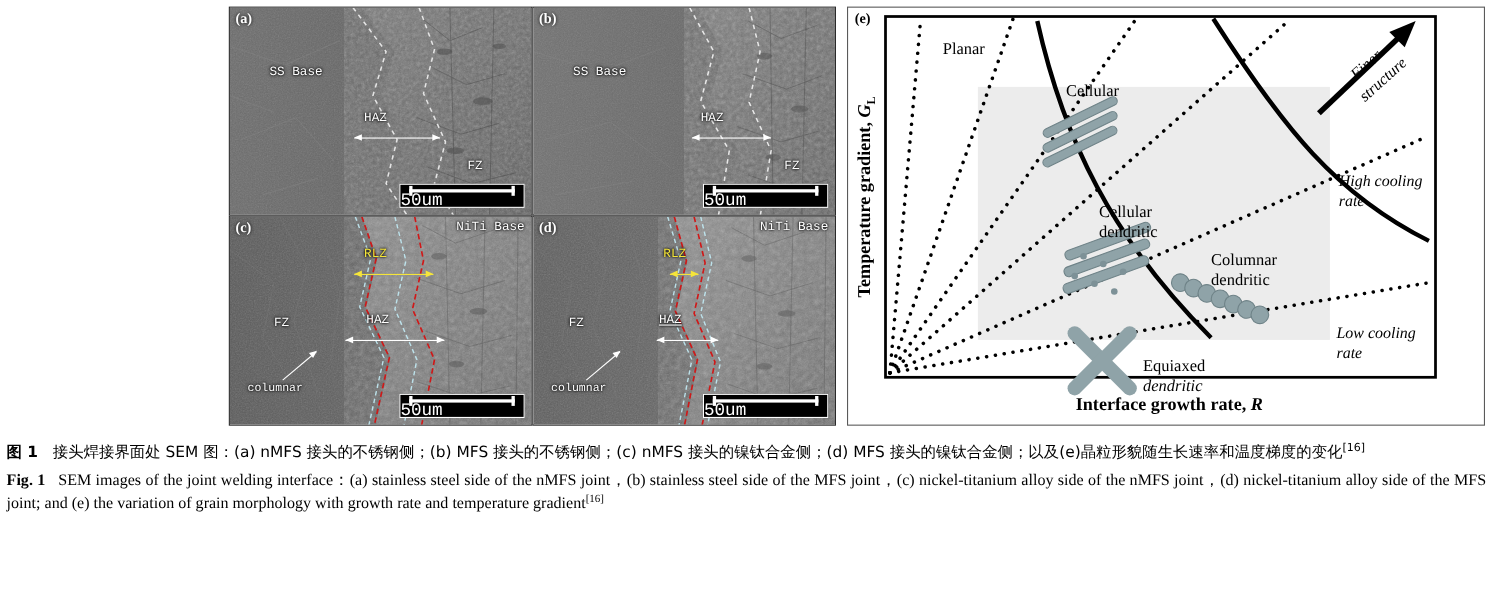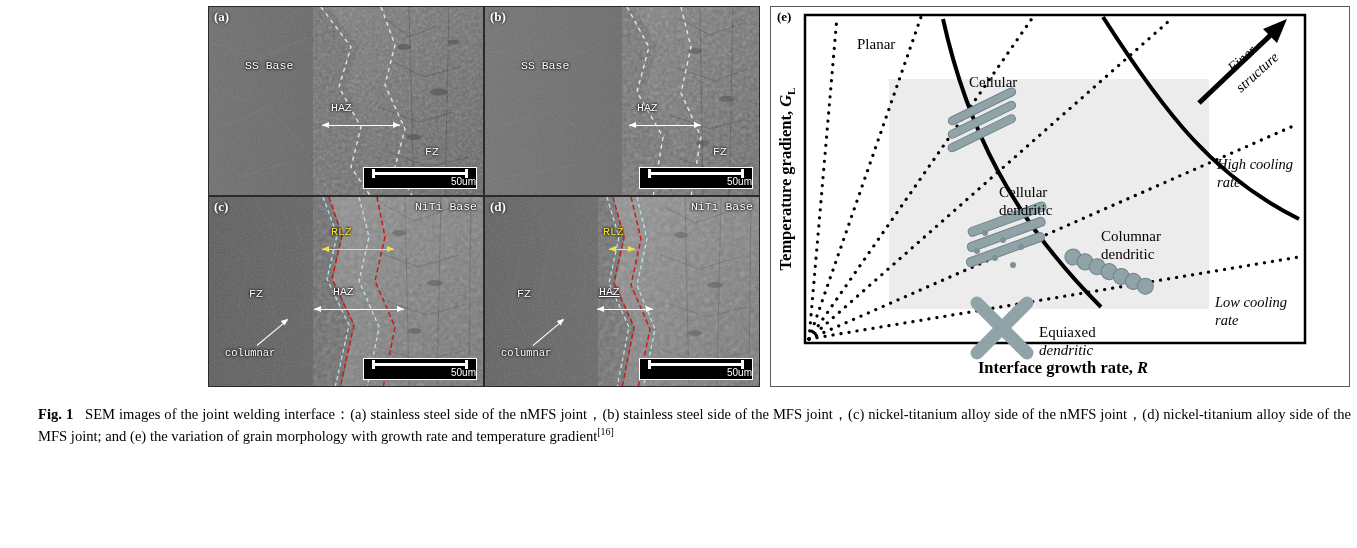--- a/index.html
+++ b/index.html
@@ -94,24 +94,24 @@
     width: 3px;
     height: 9px;
     background: #fff;
   }
   .scalebar .bar::before { left: 0; }
   .scalebar .bar::after { right: 0; }
   .scalebar .txt {
     position: absolute;
     bottom: 0px;
     left: 0; right: 0;
-    text-align: right;
+    text-align: left;
     color: #fff;
-    font-family: Liberation Sans, sans-serif;
-    font-size: 10px;
+    font-family: Liberation Mono, monospace;
+    font-size: 16px;
     line-height: 12px;
   }
 
   
   .dblarrow {
     position: absolute;
     height: 1px;
     background: #ffffff;
     z-index: 11;
   }
@@ -179,21 +179,21 @@
     color: #000;
     text-align: justify;
   }
   #caption .zh {
     font-family: "DejaVu Sans", sans-serif;
     font-size: 14px;
     line-height: 1.5;
   }
   #caption .lbl { font-weight: bold; }
   sup { font-size: 10px; vertical-align: super; }
-  .en-block { margin-top: 4px; margin-left: 32px; }
+  .en-block { margin-top: 4px; }
 </style>
 </head>
 <body>
 
 <div id="figure-area">
 
   <div id="sem-grid">
 
     <div class="sem-panel">
       <svg width="276" height="190" viewBox="0 0 276 190" preserveAspectRatio="none" style="position:absolute;left:0;top:0;">
@@ -552,17 +552,21 @@
       <text x="446" y="162" font-family="Liberation Serif, serif" font-size="14.5" font-style="italic">High cooling</text>
       <text x="446" y="180" font-family="Liberation Serif, serif" font-size="14.5" font-style="italic">rate</text>
       <text x="444" y="300" font-family="Liberation Serif, serif" font-size="14.5" font-style="italic">Low cooling</text>
       <text x="444" y="318" font-family="Liberation Serif, serif" font-size="14.5" font-style="italic">rate</text>
     </svg>
   </div>
 
 </div>
 
 <div id="caption">
+  <div class="zh">
+    <span class="lbl">图 1</span>
+    &nbsp;&nbsp;<span>接头焊接界面处 SEM 图：(a) nMFS 接头的不锈钢侧；(b) MFS 接头的不锈钢侧；(c) nMFS 接头的镍钛合金侧；(d) MFS 接头的镍钛合金侧；以及(e)晶粒形貌随生长速率和温度梯度的变化</span><sup>[16]</sup>
+  </div>
   <div class="en-block">
     <span class="lbl">Fig. 1</span>
     &nbsp;&nbsp;<span>SEM images of the joint welding interface：(a) stainless steel side of the nMFS joint，(b) stainless steel side of the MFS joint，(c) nickel-titanium alloy side of the nMFS joint，(d) nickel-titanium alloy side of the MFS joint; and (e) the variation of grain morphology with growth rate and temperature gradient</span><sup>[16]</sup>
   </div>
 </div>
 
 </body></html>

